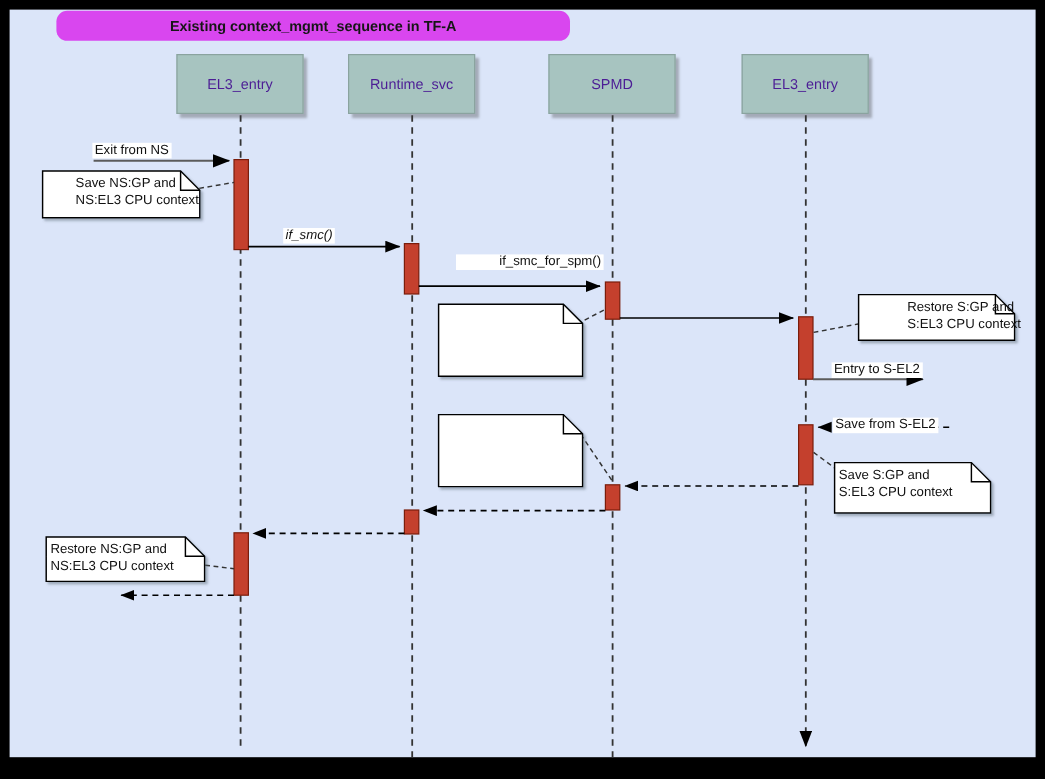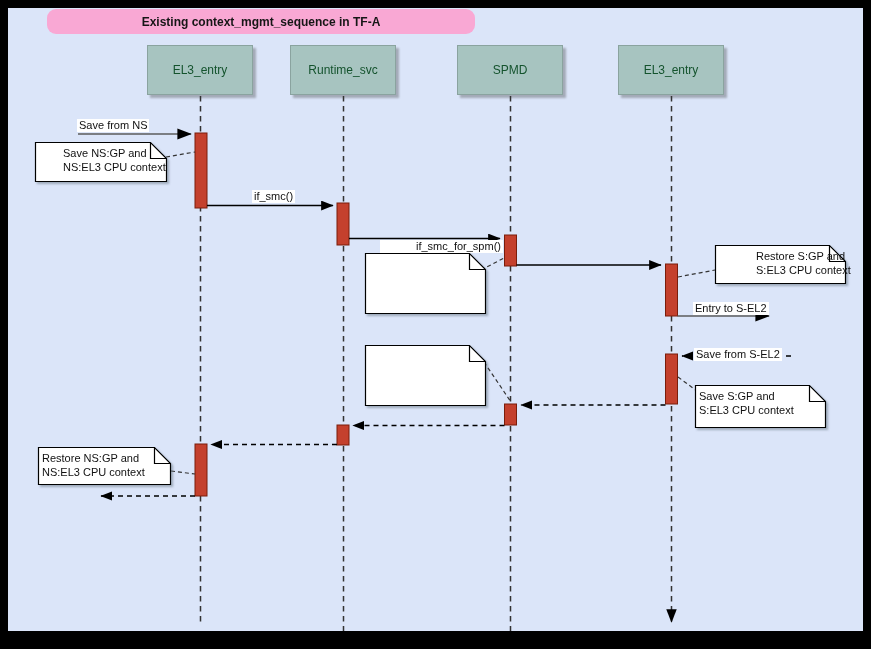--- a/index.html
+++ b/index.html
@@ -13,46 +13,46 @@
   .canvas{
     position:absolute;left:8px;top:8px;width:855px;height:623px;
     background:#dbe5f9;
   }
   .layer{
     position:absolute;left:0;top:0;width:871px;height:649px;
     z-index:2;
   }
   .banner{
     position:absolute;left:47px;top:9px;width:428px;height:25px;
-    background:#f9a8d4;border-radius:9px;
+    background:#d946ef;border-radius:9px;
     display:flex;align-items:center;justify-content:center;
     font-size:12px;font-weight:bold;color:#161616;
     z-index:3;
   }
   .head{
     position:absolute;width:106px;height:50px;
     background:#a7c4c0;border:1px solid #8aa39f;
     box-shadow:3px 3px 2px rgba(60,60,60,0.35);
     display:flex;align-items:center;justify-content:center;
-    font-size:12px;color:#14532d;
+    font-size:12px;color:#4c1d95;
     z-index:3;box-sizing:border-box;
   }
   .h1{left:147px;top:45px;}
   .h2{left:290px;top:45px;}
   .h3{left:457px;top:45px;}
   .h4{left:618px;top:45px;}
   .mlabel{
     position:absolute;z-index:4;
     font-size:11px;color:#111;
     background:#ffffff;padding:0 2px;line-height:13px;
     white-space:nowrap;
   }
   .ml1{left:77px;top:119px;}
-  .ml2{left:252px;top:190px;}
-  .ml3{left:380px;top:240px;padding-left:36px;}
+  .ml2{left:236px;top:190px;font-style:italic;}
+  .ml3{left:380px;top:212px;padding-left:36px;}
   .ml5{left:693px;top:302px;}
   .ml6{left:694px;top:348px;}
   .ntext{
     position:absolute;z-index:4;
     font-size:11px;line-height:13.5px;color:#111;
     white-space:pre-line;
   }
   .n1{left:40px;top:147px;width:122px;margin-left:23px;}
   .n2{left:369px;top:257px;width:112px;}
   .n3{left:720px;top:250px;width:122px;margin-left:36px;}
@@ -157,21 +157,21 @@
         <path d="M695.5,385.5 h114 l16,16 v26 h-130 z"></path>
         <path d="M809.5,385.5 v16 h16" fill="none"></path>
       </g>
       <g>
         <path d="M38.5,447.5 h116 l16,16 v21 h-132 z"></path>
         <path d="M154.5,447.5 v16 h16" fill="none"></path>
       </g>
     </g>
   </svg>
 
-  <div class="mlabel ml1">Save from NS</div>
+  <div class="mlabel ml1">Exit from NS</div>
   <div class="mlabel ml2">if_smc()</div>
   <div class="mlabel ml3">if_smc_for_spm()</div>
   <div class="mlabel ml5">Entry to S-EL2</div>
   <div class="mlabel ml6">Save from S-EL2</div>
 
   <div class="ntext n1">Save NS:GP and
 NS:EL3 CPU context</div>
   <div class="ntext n3">Restore S:GP and
 S:EL3 CPU context</div>
   <div class="ntext n5">Save S:GP and

